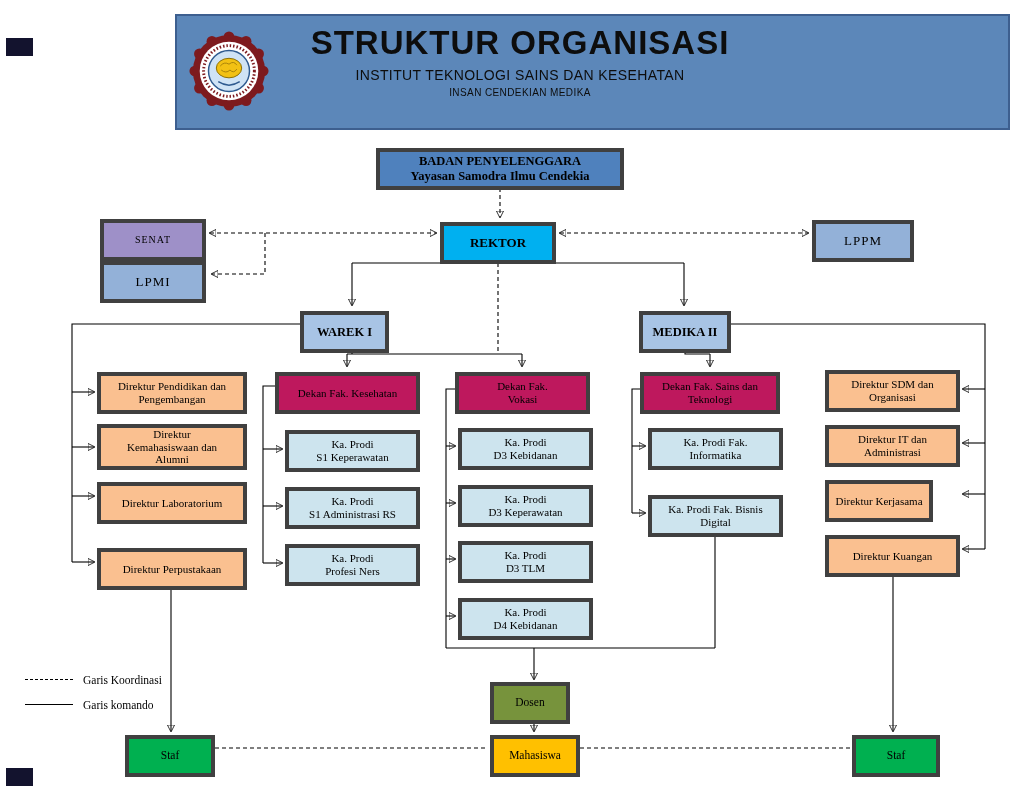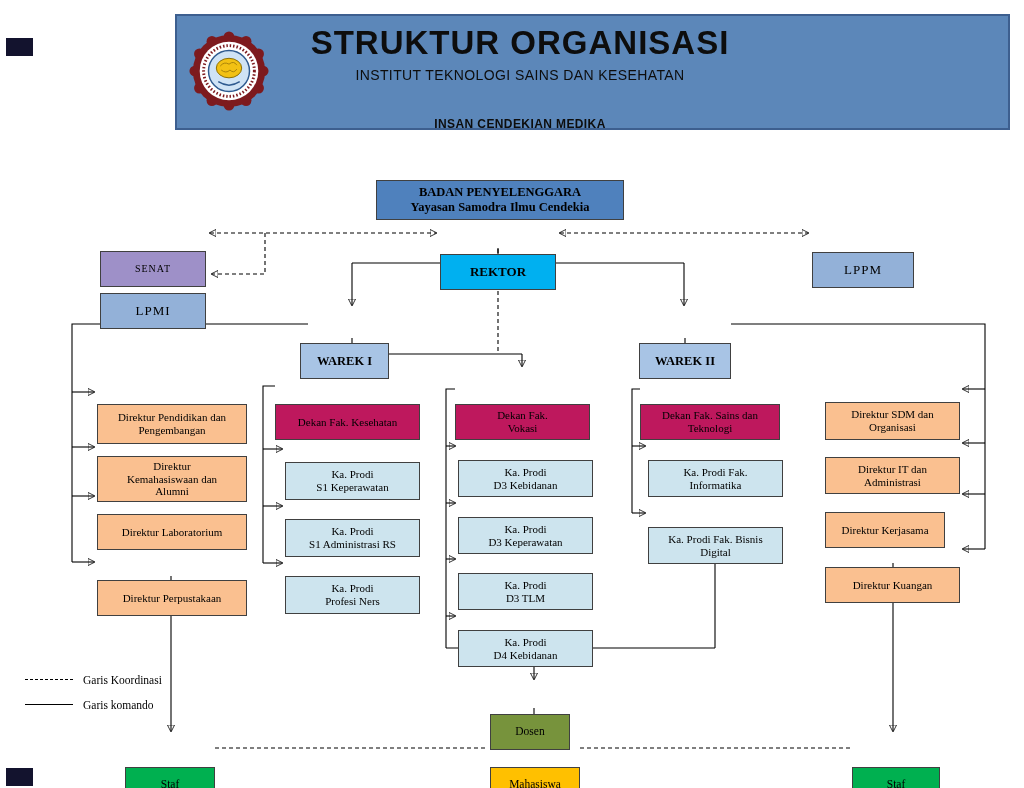--- a/index.html
+++ b/index.html
@@ -7,26 +7,26 @@
          font-family:"Liberation Serif",serif;}
 
   
   #banner{position:absolute;left:175px;top:14px;width:835px;height:116px;
           background:#5c87b9;border:2px solid #3d5f8f;box-sizing:border-box;}
   #logo{position:absolute;left:188px;top:30px;width:82px;height:82px;}
   #banner-text{position:absolute;left:195px;top:22px;width:650px;text-align:center;
                font-family:"Liberation Sans",sans-serif;color:#0d0d0d;}
   #banner-title{font-size:33px;font-weight:700;letter-spacing:1px;line-height:42px;}
   #banner-sub1{font-size:14px;font-weight:400;letter-spacing:.4px;line-height:17px;margin-top:3px;}
-  #banner-sub2{font-size:12px;font-weight:700;letter-spacing:.4px;line-height:17px;margin-top:32px;}
+  #banner-sub2{font-size:10px;font-weight:400;letter-spacing:.4px;line-height:17px;}
 
   
   .node{position:absolute;display:flex;align-items:center;justify-content:center;
-        text-align:center;border:1px solid #404040;box-sizing:border-box;
-        font-size:11px;line-height:1.18;white-space:pre-line;color:#000;padding:17px 2px;margin-top:32px;}
+        text-align:center;border:4px solid #404040;box-sizing:border-box;
+        font-size:11px;line-height:1.18;white-space:pre-line;color:#000;padding:17px 2px;}
   .bold{font-weight:700;}
 
   
   .c-badan{background:#4f81bd;}
   .c-rektor{background:#00b0f0;}
   .c-senat{background:#9e90c8;}
   .c-lblue{background:#93b1d8;}
   .c-warek{background:#a8c4e5;}
   .c-dir{background:#fac090;}
   .c-dekan{background:#be185d;}
@@ -59,21 +59,21 @@
   #n-prodi-d3-keperawatan{left:458px;top:485px;width:135px;height:37px;}
   #n-prodi-d3-tlm{left:458px;top:541px;width:135px;height:37px;}
   #n-prodi-d4-kebidanan{left:458px;top:598px;width:135px;height:37px;}
 
   #n-dekan-sains{left:640px;top:372px;width:140px;height:34px;}
   #n-prodi-informatika{left:648px;top:428px;width:135px;height:37px;}
   #n-prodi-bisnis{left:648px;top:495px;width:135px;height:37px;}
 
   #n-dir-sdm{left:825px;top:370px;width:135px;height:38px;}
   #n-dir-it{left:825px;top:425px;width:135px;height:37px;}
-  #n-dir-kerjasama{left:825px;top:480px;width:120px;height:28px;}
+  #n-dir-kerjasama{left:825px;top:480px;width:108px;height:28px;}
   #n-dir-keuangan{left:825px;top:535px;width:135px;height:28px;}
 
   #n-dosen{left:490px;top:682px;width:80px;height:26px;font-size:11.5px;}
   #n-staf-kiri{left:125px;top:735px;width:90px;height:26px;font-size:11.5px;}
   #n-mahasiswa{left:490px;top:735px;width:90px;height:26px;font-size:11.5px;}
   #n-staf-kanan{left:852px;top:735px;width:88px;height:26px;font-size:11.5px;}
 
   
   #wires{position:absolute;left:0;top:0;width:1024px;height:788px;pointer-events:none;}
   #wires path{fill:none;stroke:#000;stroke-width:1.1;}
@@ -199,21 +199,21 @@
     </g>
   </svg>
 
   <div class="node c-badan bold" id="n-badan">BADAN PENYELENGGARA
 Yayasan Samodra Ilmu Cendekia</div>
   <div class="node c-rektor bold" id="n-rektor">REKTOR</div>
   <div class="node c-senat" id="n-senat">SENAT</div>
   <div class="node c-lblue" id="n-lpmi">LPMI</div>
   <div class="node c-lblue" id="n-lppm">LPPM</div>
   <div class="node c-warek bold" id="n-warek1">WAREK I</div>
-  <div class="node c-warek bold" id="n-warek2">WAREK II</div>
+  <div class="node c-warek bold" id="n-warek2">MEDIKA II</div>
 
   <div class="node c-dir" id="n-dir-pendidikan">Direktur Pendidikan dan
 Pengembangan</div>
   <div class="node c-dir" id="n-dir-kemahasiswaan">Direktur
 Kemahasiswaan dan
 Alumni</div>
   <div class="node c-dir" id="n-dir-laboratorium">Direktur Laboratorium</div>
   <div class="node c-dir" id="n-dir-perpustakaan">Direktur Perpustakaan</div>
 
   <div class="node c-dekan" id="n-dekan-kesehatan">Dekan Fak. Kesehatan</div>

